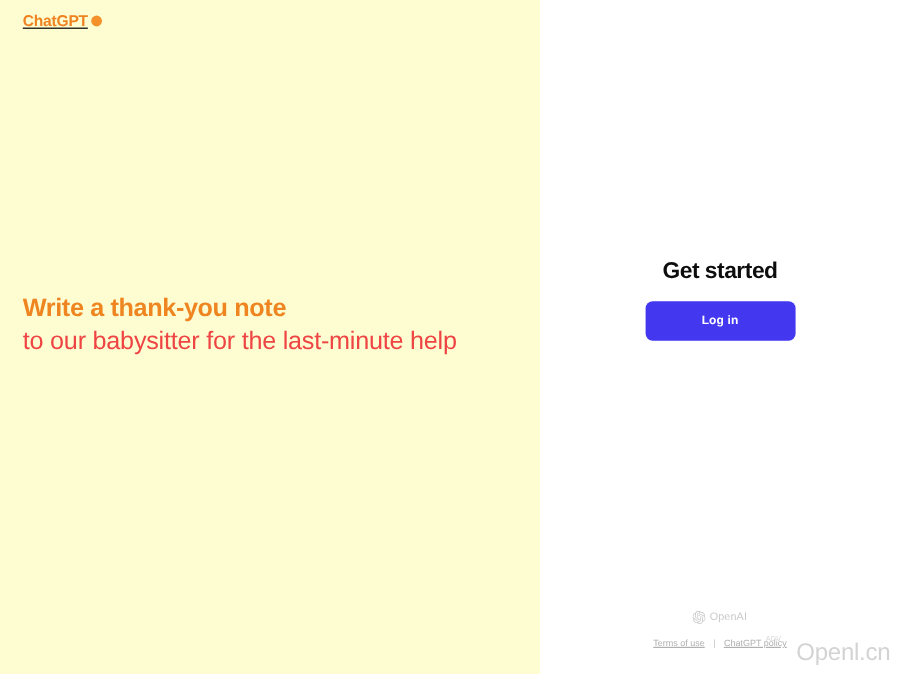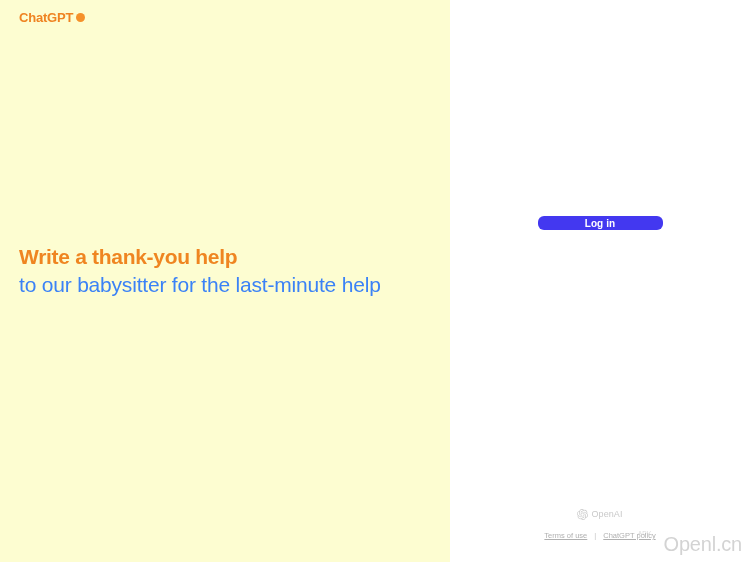--- a/index.html
+++ b/index.html
@@ -30,20 +30,21 @@
     flex: 0 0 450px;
     box-sizing: border-box;
   }
   .brand {
     position: absolute;
     top: 11px;
     left: 19px;
     display: flex;
     align-items: center;
     gap: 2px;
+    text-decoration: underline;
   }
   .brand-text {
     font-size: 13px;
     font-weight: bold;
     color: #ef8321;
     letter-spacing: -0.2px;
     line-height: 1;
   }
   .brand-dot {
     width: 9px;
@@ -63,21 +64,21 @@
     font-size: 21px;
     font-weight: bold;
     color: #ef8521;
     line-height: 28px;
     letter-spacing: -0.3px;
     margin: 0;
   }
   .prompt-line-2 {
     font-size: 21px;
     font-weight: normal;
-    color: #3b82f6;
+    color: #ef4444;
     line-height: 28px;
     letter-spacing: -0.2px;
     margin: 0;
   }
 
   
   .right-panel {
     position: relative;
     width: 300px;
     height: 562px;
@@ -99,21 +100,21 @@
     margin: 0 0 13px 0;
     line-height: 22px;
   }
   .auth-buttons {
     display: flex;
     justify-content: center;
     gap: 8px;
   }
   .auth-btn {
     width: 125px;
-    height: 14px;
+    height: 33px;
     border: none;
     border-radius: 6px;
     background: #4338f0;
     color: #ffffff;
     font-size: 10px;
     font-weight: bold;
     font-family: "Liberation Sans", sans-serif;
     letter-spacing: 0.1px;
     cursor: pointer;
     display: flex;
@@ -193,29 +194,30 @@
 <div class="page">
 
   <div class="left-panel">
 
     <div class="brand">
       <span class="brand-text">ChatGPT</span>
       <span class="brand-dot"></span>
     </div>
 
     <div class="prompt-block">
-      <div class="prompt-line-1">Write a thank-you help</div>
+      <div class="prompt-line-1">Write a thank-you note</div>
       <div class="prompt-line-2">to our babysitter for the last-minute help</div>
     </div>
 
   </div>
 
   <div class="right-panel">
 
     <div class="get-started-block">
+      <div class="get-started-title">Get started</div>
 
       <div class="auth-buttons">
         <button class="auth-btn">Log in</button>
       </div>
     </div>
 
     <div class="footer">
 
       <div class="openai-logo">
         <svg class="openai-mark" viewBox="0 0 24 24">

